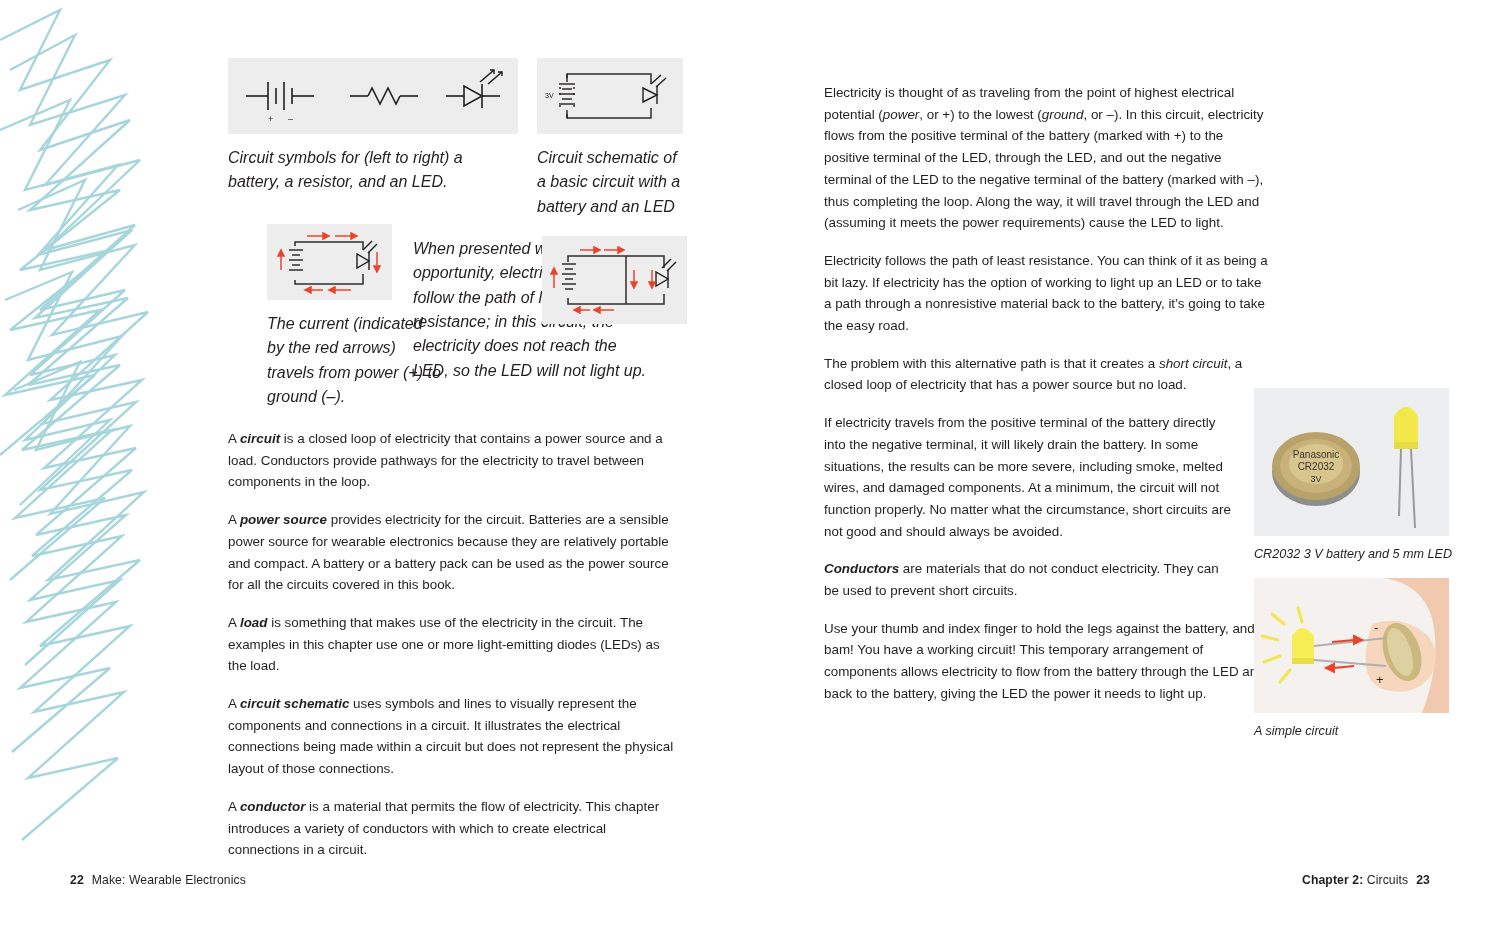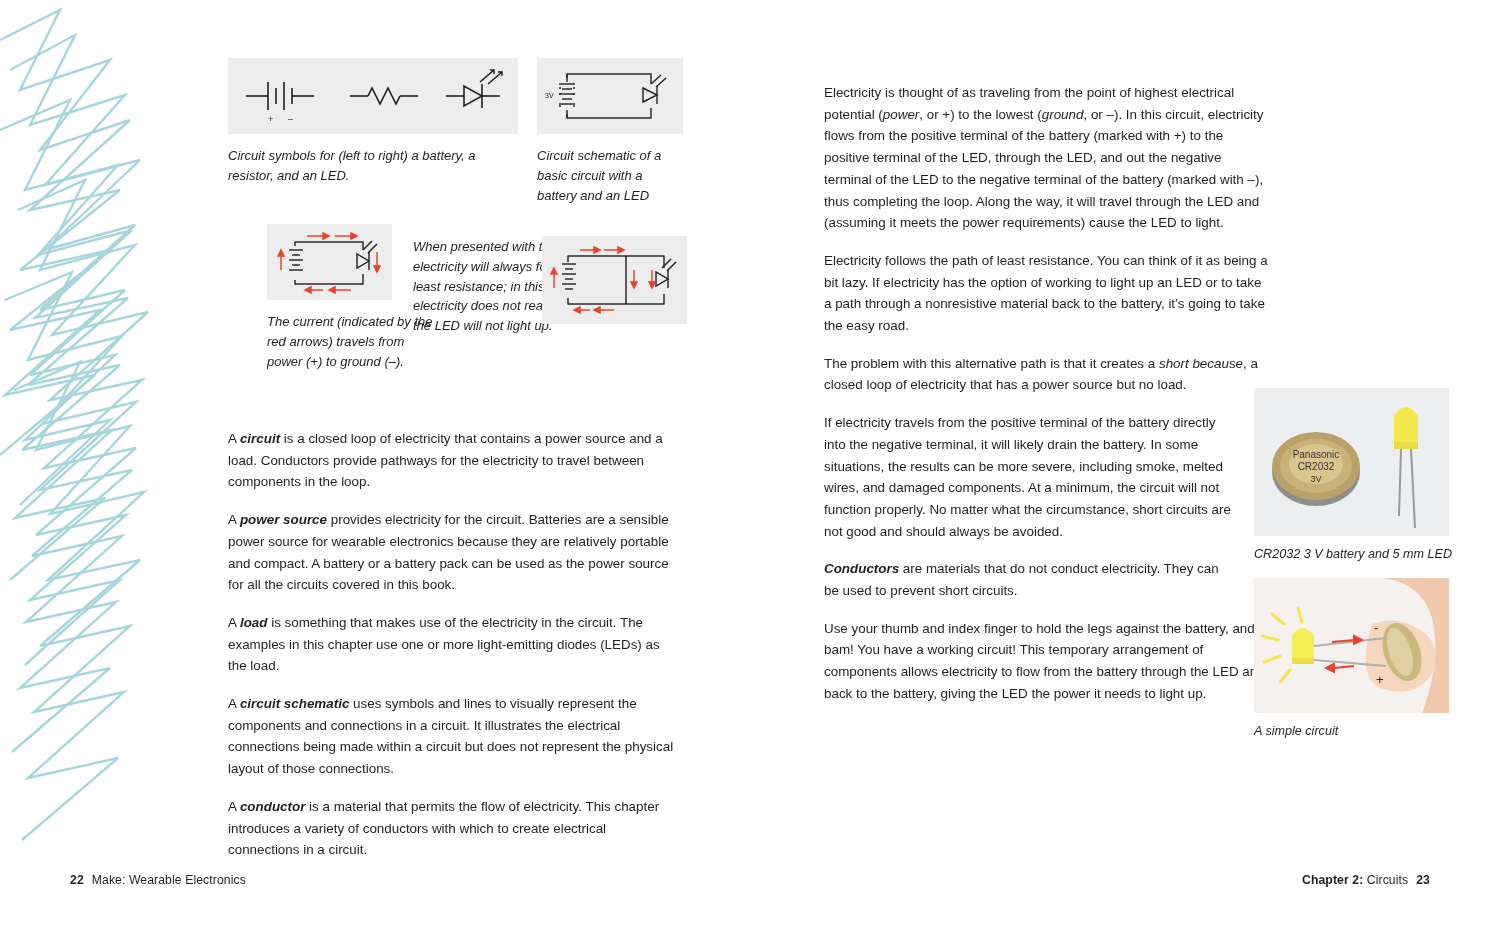--- a/index.html
+++ b/index.html
@@ -49,21 +49,21 @@
   
   .fig {
     position: absolute;
   }
   .fig-box {
     background: #ededee;
     box-sizing: border-box;
   }
   .caption {
     font-style: italic;
-    font-size: 13px;
+    font-size: 16px;
     line-height: 1.52;
     color: #231f20;
   }
 
   
   .fig-symbols {
     left: 0;
     top: 58px;
     width: 290px;
   }
@@ -379,21 +379,21 @@
   <div class="page-right">
 
     <div class="col-right">
       <p style="width:448px">
         <span>Electricity is thought of as traveling from the point of highest electrical potential (</span><i>power</i><span>, or +) to the lowest (</span><i>ground</i><span>, or –). In this circuit, electricity flows from the positive terminal of the battery (marked with +) to the positive terminal of the LED, through the LED, and out the negative terminal of the LED to the negative terminal of the battery (marked with –), thus completing the loop. Along the way, it will travel through the LED and (assuming it meets the power requirements) cause the LED to light.</span>
       </p>
       <p style="width:448px">
         <span>Electricity follows the path of least resistance. You can think of it as being a bit lazy. If electricity has the option of working to light up an LED or to take a path through a nonresistive material back to the battery, it’s going to take the easy road.</span>
       </p>
       <p style="width:448px">
-        <span>The problem with this alternative path is that it creates a </span><i>short because</i><span>, a closed loop of electricity that has a power source but no load.</span>
+        <span>The problem with this alternative path is that it creates a </span><i>short circuit</i><span>, a closed loop of electricity that has a power source but no load.</span>
       </p>
       <p style="width:412px">
         <span>If electricity travels from the positive terminal of the battery directly into the negative terminal, it will likely drain the battery. In some situations, the results can be more severe, including smoke, melted wires, and damaged components. At a minimum, the circuit will not function properly. No matter what the circumstance, short circuits are not good and should always be avoided.</span>
       </p>
       <p style="width:412px">
         <b>Conductors</b><span> are materials that do not conduct electricity. They can be used to prevent short circuits.</span>
       </p>
       <p style="width:448px">
         <span>Use your thumb and index finger to hold the legs against the battery, and bam! You have a working circuit! This temporary arrangement of components allows electricity to flow from the battery through the LED and back to the battery, giving the LED the power it needs to light up.</span>
       </p>

